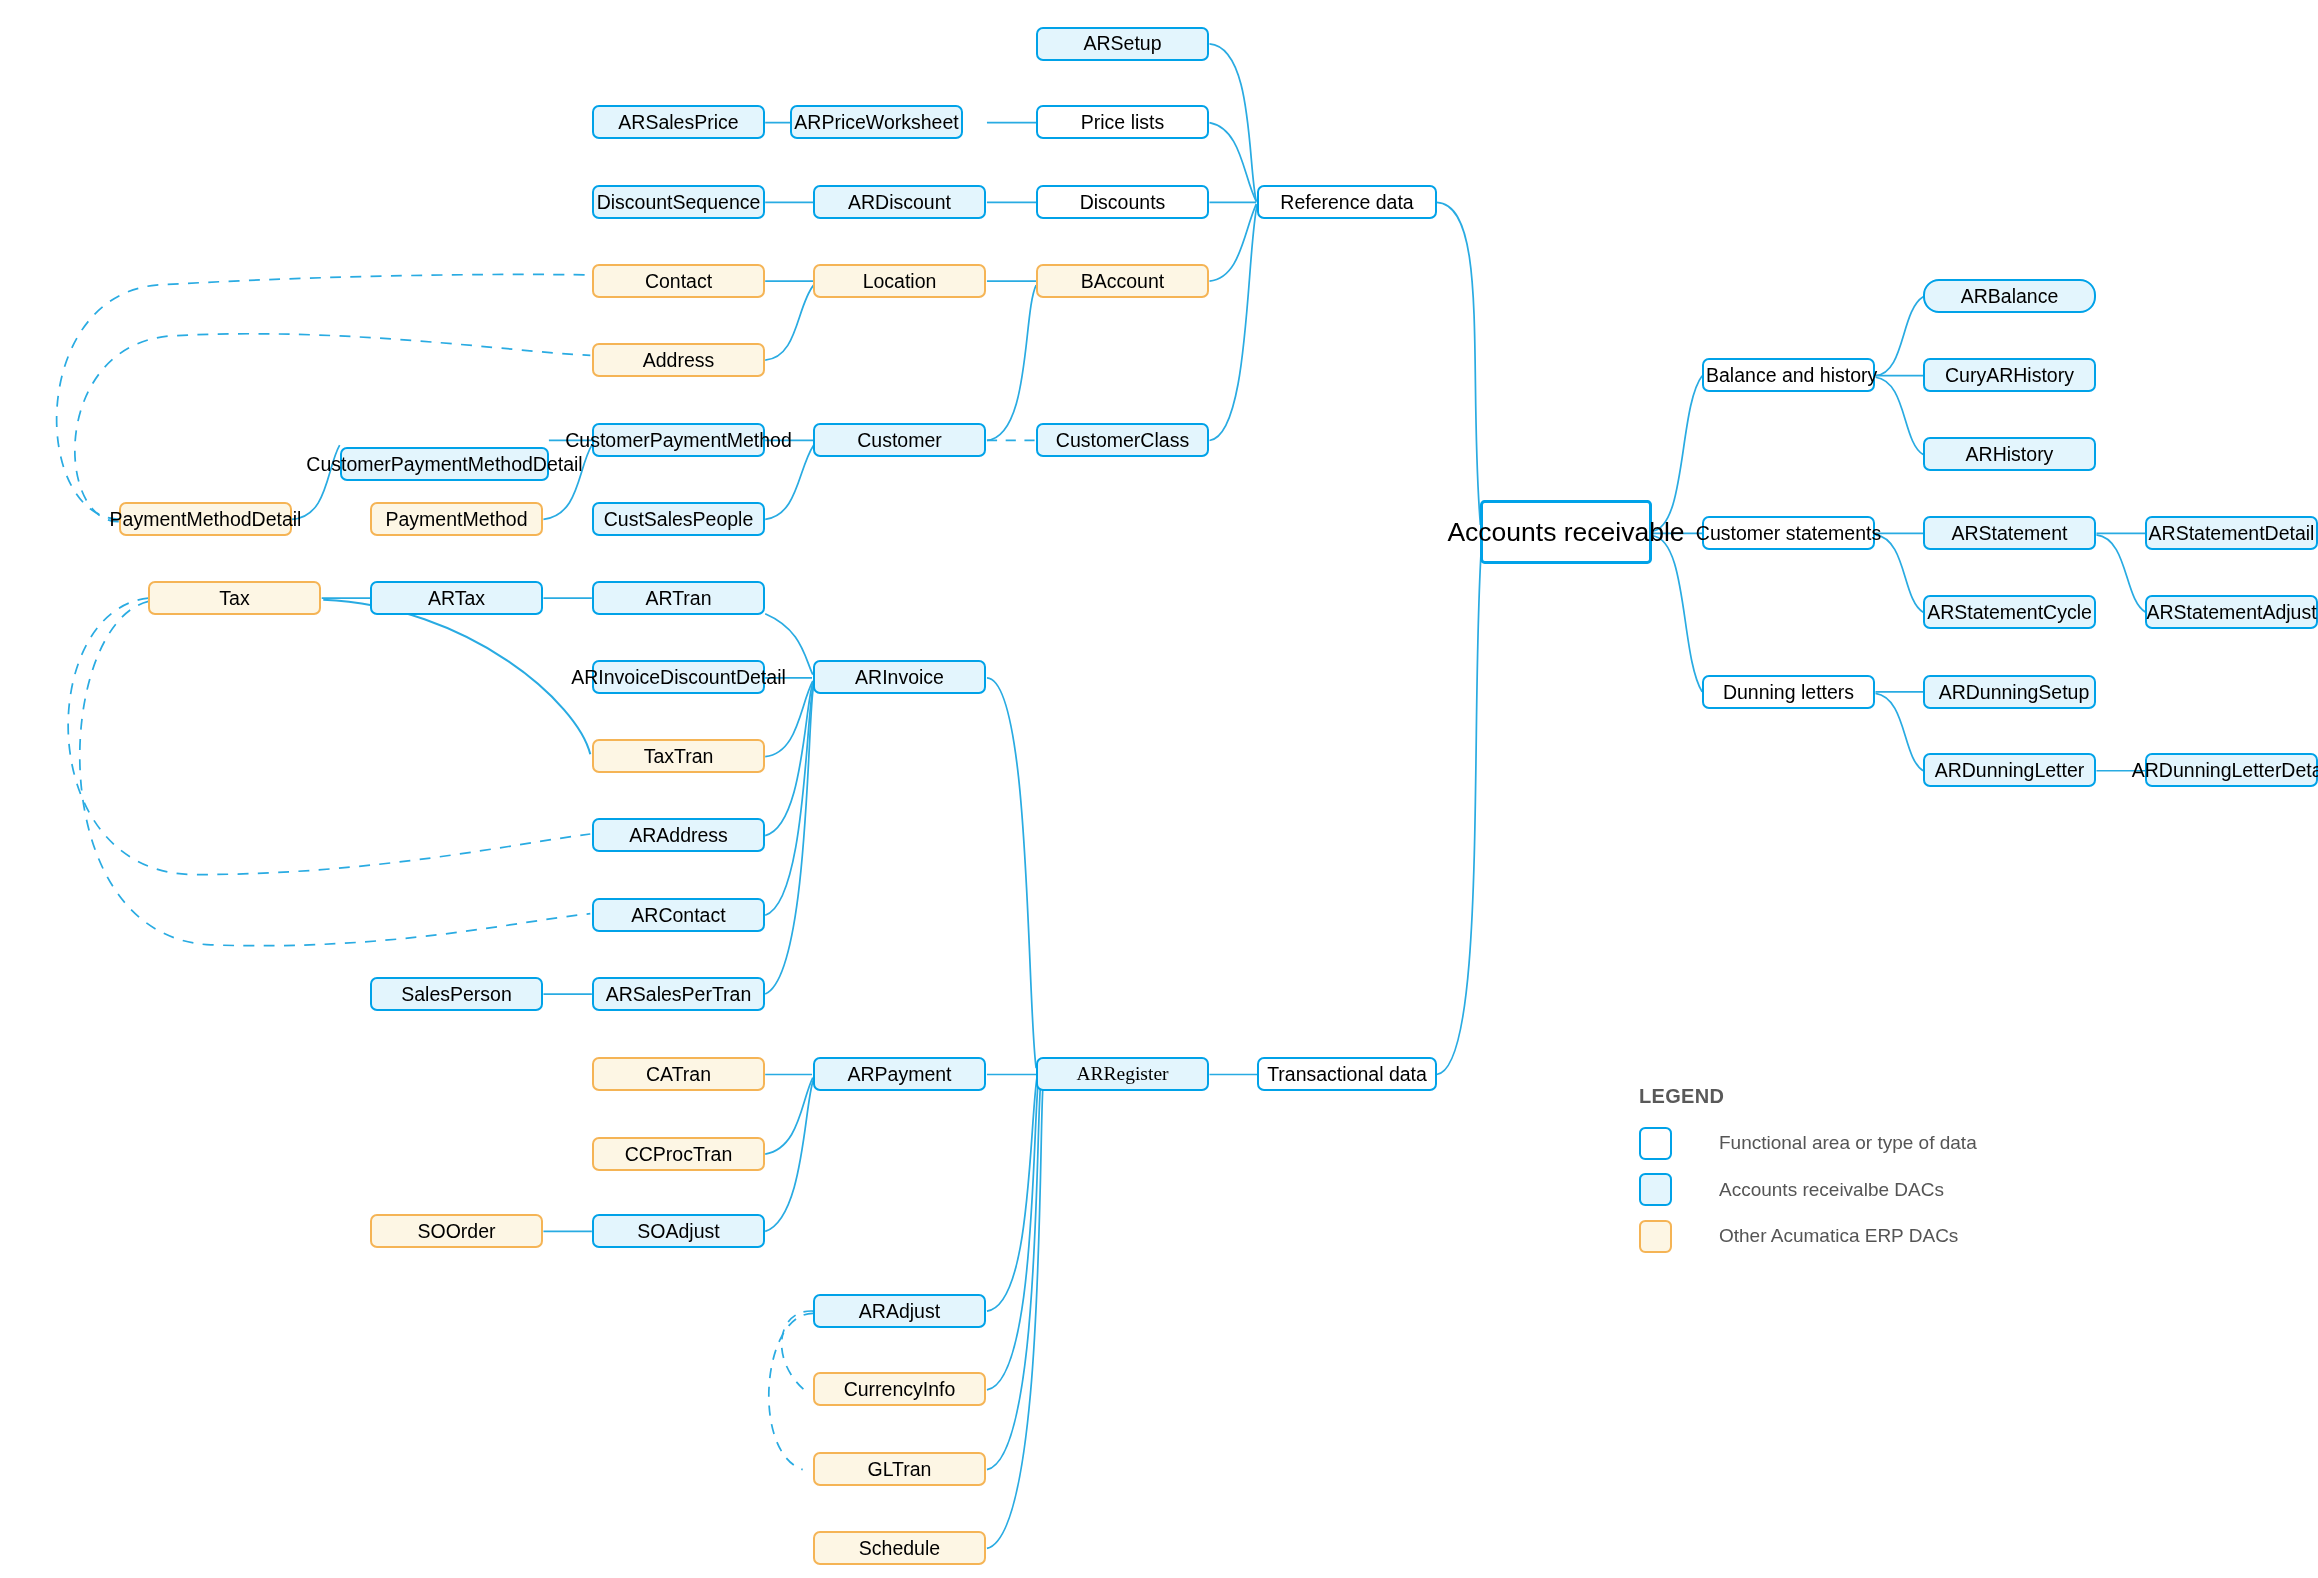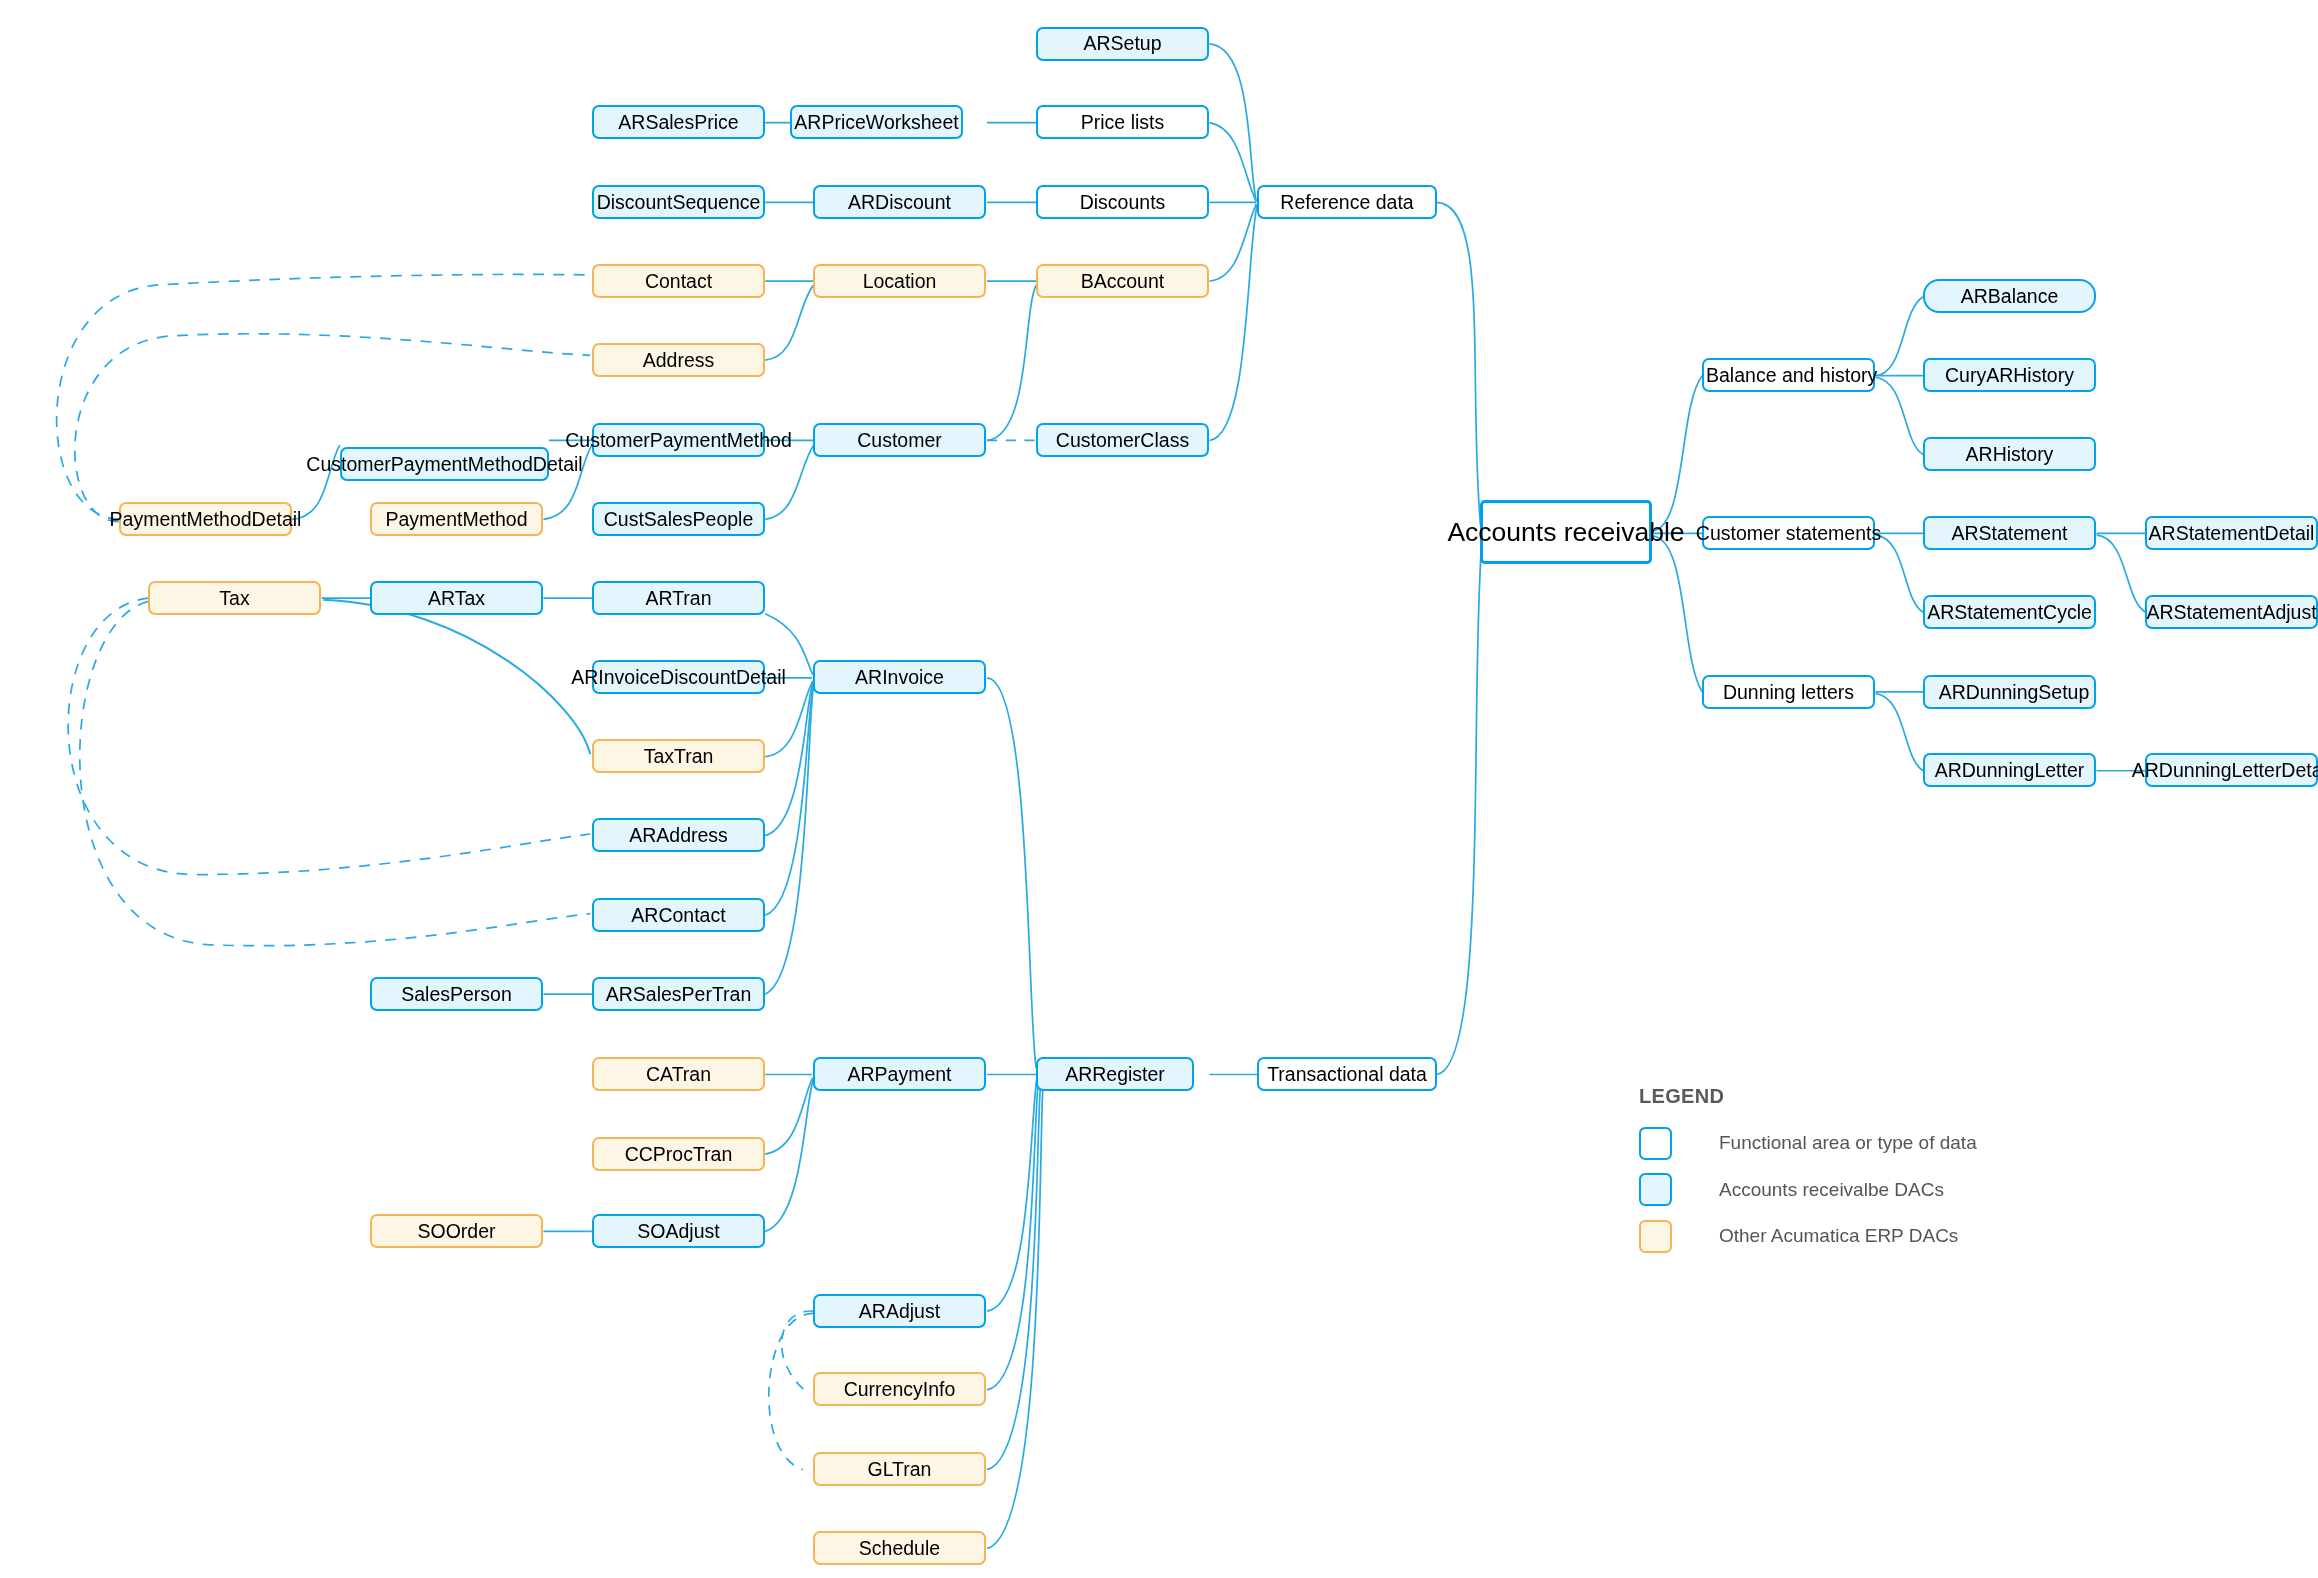--- a/index.html
+++ b/index.html
@@ -271,21 +271,21 @@
       </div>
       <div class="node ardac" style="left: 592px; top: 977px; width: 173px; height: 34px;">
         <span>ARSalesPerTran</span>
       </div>
       <div class="node otherdac" style="left: 592px; top: 1057px; width: 173px; height: 34px;">
         <span>CATran</span>
       </div>
       <div class="node ardac" style="left: 813px; top: 1057px; width: 173px; height: 34px;">
         <span>ARPayment</span>
       </div>
-      <div class="node ardac" style="left: 1036px; top: 1057px; width: 158px; height: 34px;">
+      <div class="node ardac" style="left: 1036px; top: 1057px; width: 173px; height: 34px; font-family: Liberation Serif, serif;">
         <span>ARRegister</span>
       </div>
       <div class="node area" style="left: 1257px; top: 1057px; width: 180px; height: 34px;">
         <span>Transactional data</span>
       </div>
       <div class="node otherdac" style="left: 592px; top: 1137px; width: 173px; height: 34px;">
         <span>CCProcTran</span>
       </div>
       <div class="node otherdac" style="left: 370px; top: 1214px; width: 173px; height: 34px;">
         <span>SOOrder</span>

